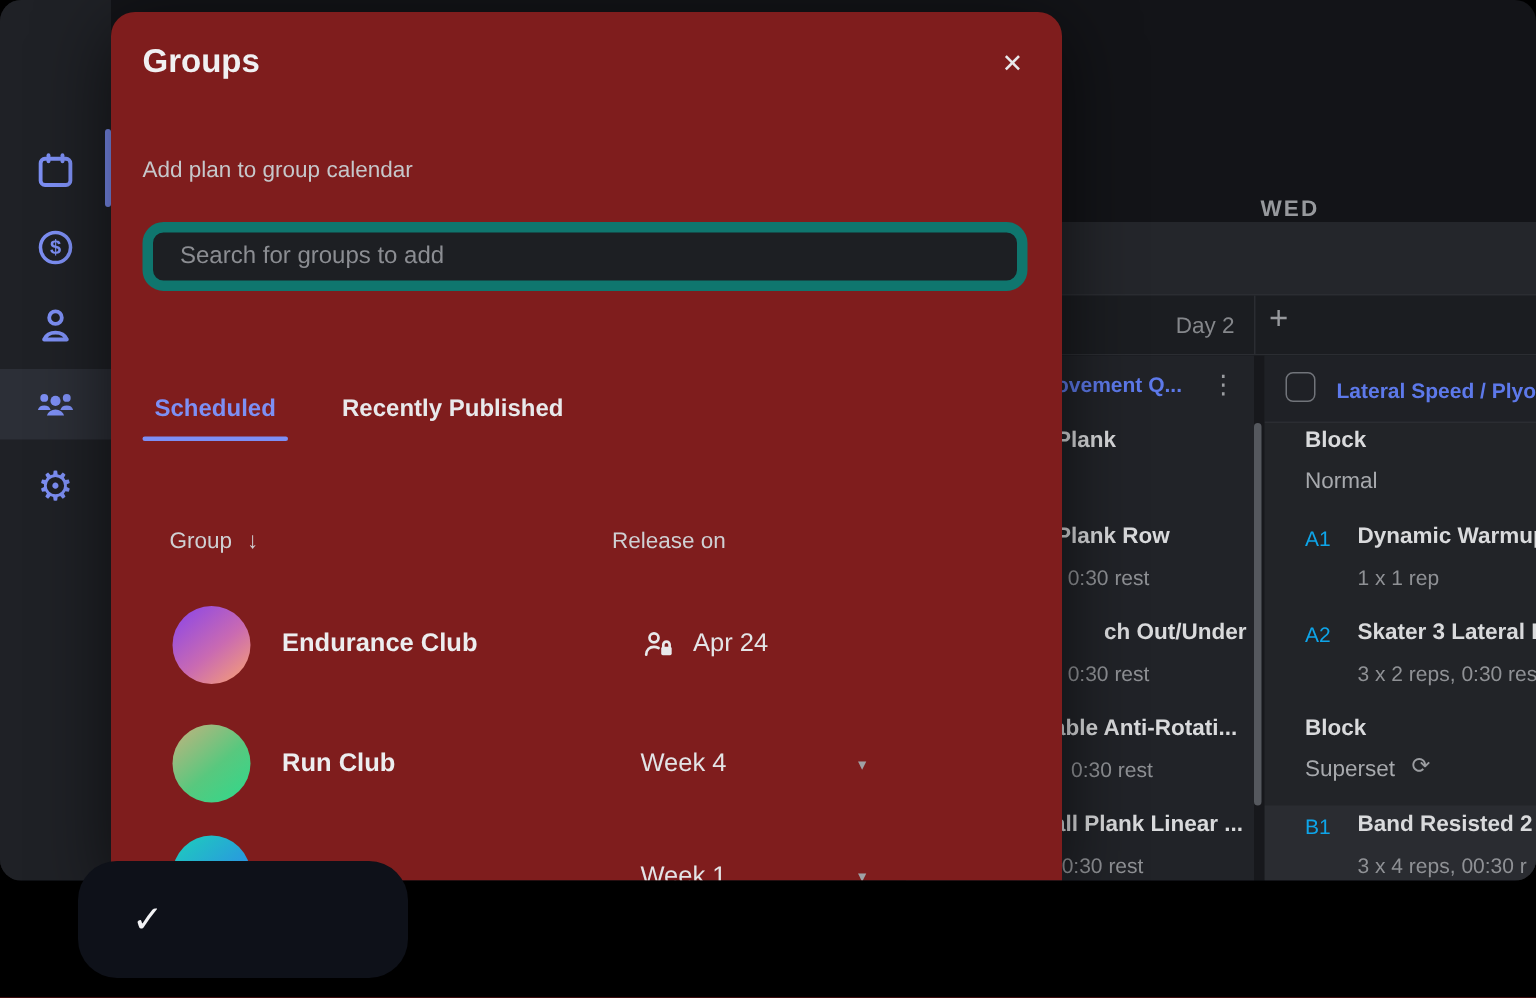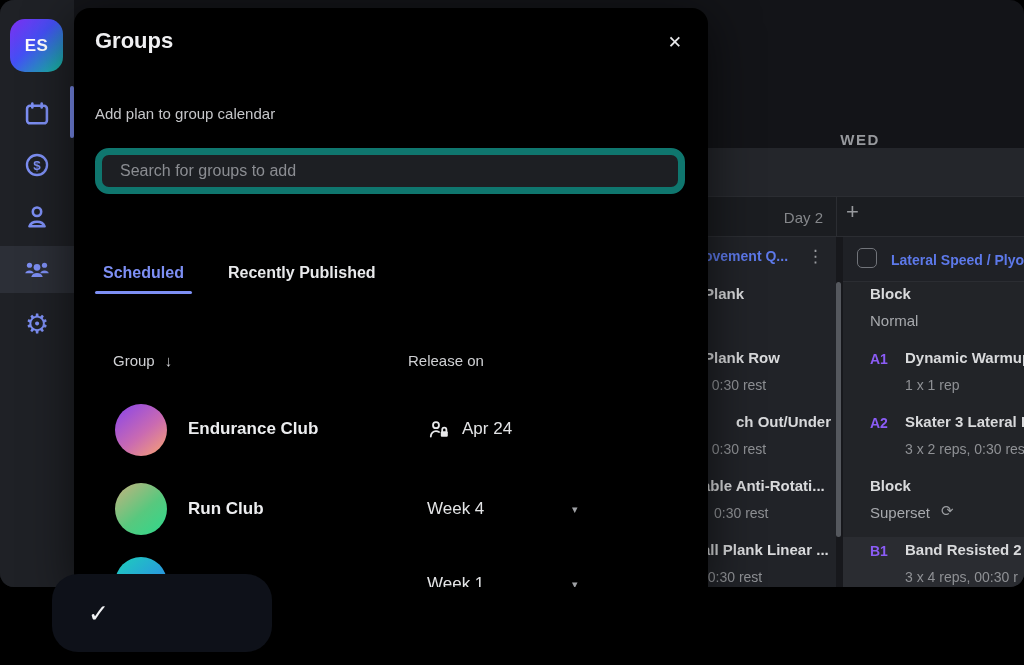--- a/index.html
+++ b/index.html
@@ -32,39 +32,39 @@
     border-bottom:1px solid #2b2d32;box-sizing:border-box;}
   .b1-band{position:absolute;left:0;top:300px;right:0;bottom:0;background:#2a2c31;}
   .scroll-thumb{position:absolute;left:836px;top:282px;width:5px;height:255px;
     background:#55585e;border-radius:3px;}
 
   .bg-line{position:absolute;white-space:nowrap;line-height:20px;}
   .t-link{color:#5d79ea;font-size:14px;font-weight:bold;}
   .t-name{color:#d9dadc;font-size:15px;font-weight:bold;}
   .t-sub{color:#8f9195;font-size:14px;}
   .t-grey{color:#a7a9ad;font-size:15px;}
-  .t-idx{color:#8b5cf6;font-size:14px;font-weight:bold;text-align:right;}
+  .t-idx{color:#0ea5e9;font-size:14px;font-weight:normal;text-align:right;}
   .dots{position:absolute;left:203px;top:9px;color:#9b9da1;font-size:17px;letter-spacing:0;}
   .checkbox{position:absolute;left:14px;top:11px;width:20px;height:20px;border:1.5px solid #71747a;
     border-radius:5px;background:transparent;box-sizing:border-box;}
   .superset-icon{color:#9b9da1;font-size:15px;}
 
   
   .sidebar{position:absolute;left:0;top:0;width:74px;height:587px;background:#1f2126;}
   .logo{position:absolute;left:10px;top:19px;width:53px;height:53px;border-radius:15px;
     display:flex;align-items:center;justify-content:center;color:#fff;
     font-size:17px;font-weight:bold;letter-spacing:.5px;}
   .nav-ind{position:absolute;left:70px;top:86px;width:4px;height:52px;border-radius:3px;background:#7d8ff4;}
   .nav-item{position:absolute;left:0;width:74px;height:47px;display:flex;align-items:center;justify-content:center;}
   .nav-item.selected{background:#2c2f37;}
   .nav-item svg{display:block;}
   .gear-glyph{color:#7d8ff4;font-size:27px;line-height:27px;}
 
   
-  .modal{position:absolute;left:74px;top:8px;width:634px;height:579px;background:#000000;
+  .modal{position:absolute;left:74px;top:8px;width:634px;height:579px;background:#7f1d1d;
     border-radius:16px 16px 0 0;box-shadow:0 10px 50px rgba(0,0,0,.6);overflow:hidden;}
   .modal-title{position:absolute;left:21px;top:20px;color:#f0f0f2;font-size:22px;font-weight:bold;}
   .modal-close{position:absolute;right:26px;top:24px;color:#e8e9eb;font-size:17px;cursor:pointer;}
   .modal-sub{position:absolute;left:21px;top:97px;color:#c6c7ca;font-size:15px;}
   .search{position:absolute;left:21px;top:140px;width:590px;height:46px;box-sizing:border-box;
     background:#1d1f23;border:7px solid #0f766e;border-radius:14px;color:#d8d9db;
     font-size:16px;padding:0 18px;outline:none;font-family:"Liberation Sans",sans-serif;}
   .search::placeholder{color:#8b8d92;}
   .tab{position:absolute;top:256px;font-size:16px;font-weight:bold;cursor:pointer;}
   .tab-active{left:29px;color:#7d8ff4;}
@@ -136,21 +136,20 @@
     <span class="bg-line t-name" style="left:27px;top:239px;">Block</span>
     <span class="bg-line t-grey" style="left:27px;top:266px;">Superset</span>
     <span class="bg-line superset-icon" style="left:98px;top:264px;">⟳</span>
 
     <span class="bg-line t-idx" style="left:27px;top:304px;">B1</span>
     <span class="bg-line t-name" style="left:62px;top:303px;">Band Resisted 2 Step</span>
     <span class="bg-line t-sub" style="left:62px;top:330px;">3 x 4 reps,  00:30 r</span>
   </div>
 
   <div class="sidebar">
-    <div class="logo" style="background: linear-gradient(135deg, rgb(126, 47, 240) 0%, rgb(68, 80, 245) 45%, rgb(19, 195, 157) 100%);">ES</div>
     <div class="nav-ind"></div>
 
     <div class="nav-item" style="top:90px;">
       <svg width="28" height="28" viewBox="0 0 24 24" fill="none" stroke="#7d8ff4" stroke-width="2.2" stroke-linecap="round">
         <rect x="3.5" y="5" width="17" height="15" rx="2.5"></rect>
         <line x1="8" y1="3" x2="8" y2="6.4"></line>
           <line x1="16" y1="3" x2="16" y2="6.4"></line>
       </svg>
     </div>
 

